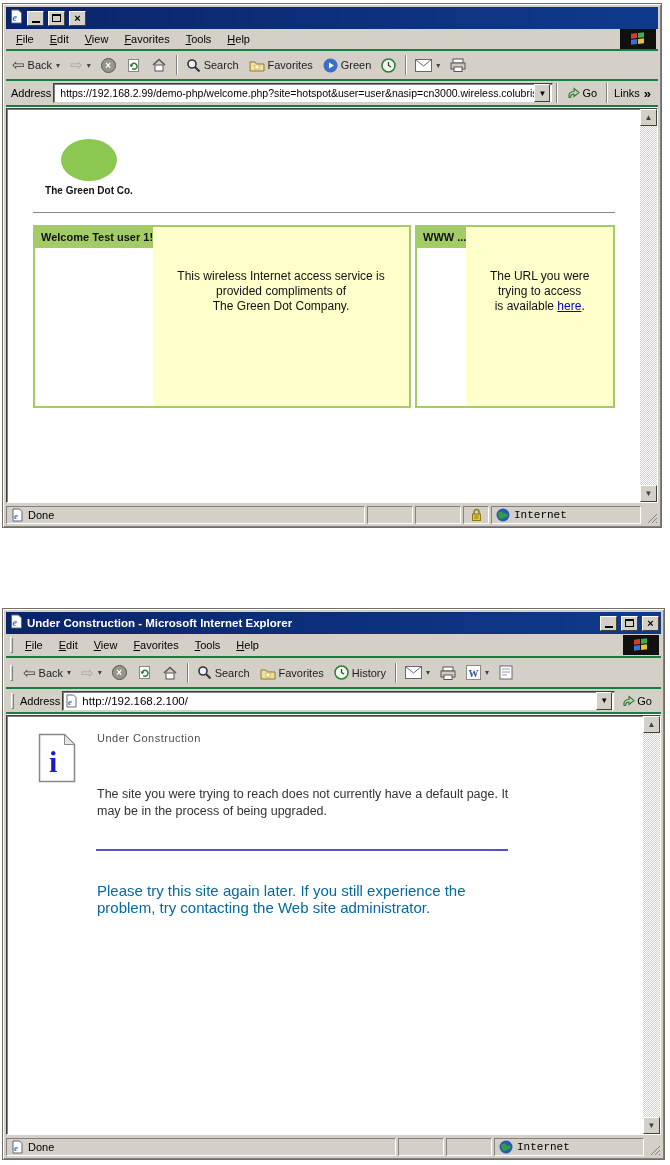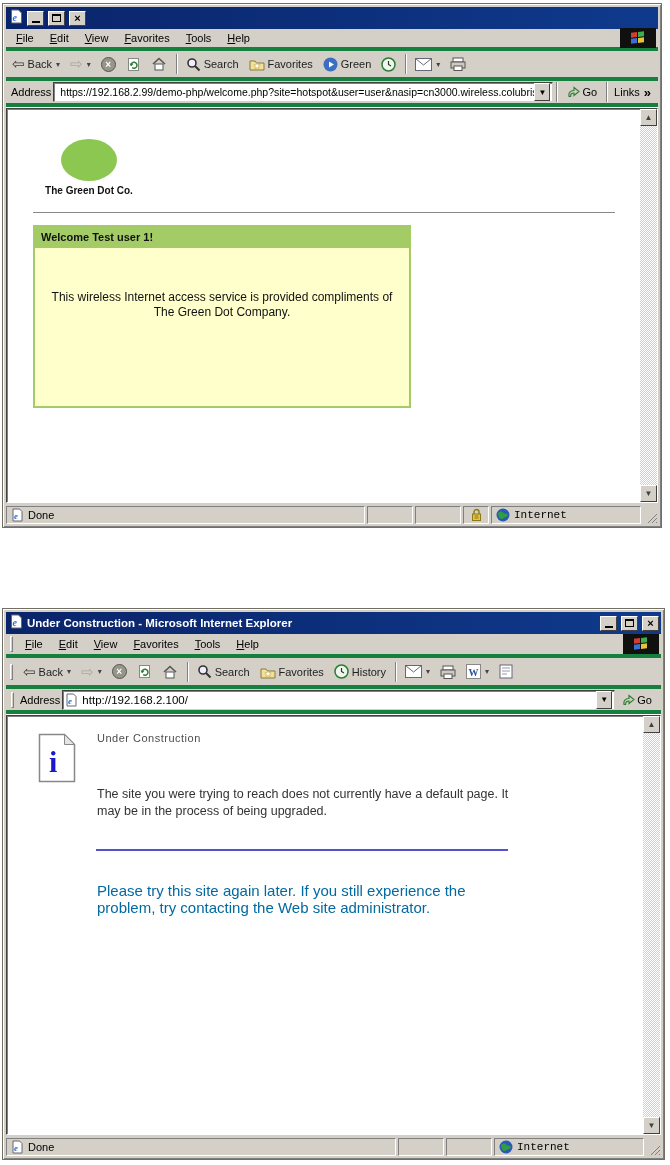--- a/index.html
+++ b/index.html
@@ -11,21 +11,21 @@
          padding:3px; display:flex; flex-direction:column; }
   .titlebar { height:22px; background:linear-gradient(to right,#0a246a,#0f3a8c); color:#fff;
               display:flex; align-items:center; gap:4px; padding:0 2px 0 3px; flex:0 0 auto; }
   .titlebar .title-text { font-size:11.5px; font-weight:bold; flex:1; white-space:nowrap; overflow:hidden; }
   .cap-btn { width:17px; height:15px; background:#d4d0c8; border:1px solid; border-color:#fff #404040 #404040 #fff;
              display:flex; align-items:center; justify-content:center; color:#000; font-size:11px; font-weight:bold; }
   .glyph-min { width:8px; height:2px; background:#000; margin-top:8px; }
   .glyph-max { width:9px; height:8px; border:1px solid #000; border-top-width:2px; background:transparent; }
   .cap-close { line-height:10px; }
 
-  .rowbar { display:flex; align-items:center; border-bottom:4px solid #15803d; box-shadow:0 1px 0 #fff; background:#d4d0c8; flex:0 0 auto; }
+  .rowbar { display:flex; align-items:center; border-bottom:2px solid #15803d; box-shadow:0 1px 0 #fff; background:#d4d0c8; flex:0 0 auto; }
   .grip { width:3px; height:16px; border-left:1px solid #fff; border-top:1px solid #fff; border-right:1px solid #808080; border-bottom:1px solid #808080; margin:0 4px 0 2px; }
   .menubar { height:22px; padding:0 2px; }
   .menu-item { display:inline-block; font-size:11px; color:#000; padding:2px 8px; }
   .menu-item::first-letter { text-decoration:underline; }
   .throbber { margin-left:auto; width:36px; height:20px; background:#10100e; display:flex; align-items:center; justify-content:center; }
   .flag { width:14px; height:12px; display:grid; grid-template-columns:6px 6px; grid-template-rows:5px 5px; gap:1px; transform:skewY(-6deg); }
   .flag i { display:block; }
   .toolbar { height:30px; gap:2px; padding:0 2px; }
   .tb-btn { display:flex; align-items:center; gap:3px; padding:2px 4px; font-size:11px; color:#222; }
   .tb-sep { width:1px; height:20px; background:#808080; box-shadow:1px 0 0 #fff; margin:0 3px; }
@@ -65,21 +65,21 @@
   .status-main { flex:1; }
   .status-cell { width:46px; }
   .status-lockcell { width:26px; justify-content:center; }
   .status-zone { width:150px;font-family:Liberation Mono, monospace; }
   .status-grip { width:15px; border:none; display:flex; align-items:flex-end; justify-content:flex-end; padding:0; }
 
   
   .logo-ellipse { position:absolute; left:54px; top:30px; width:56px; height:42px; border-radius:50%; }
   .logo-caption { position:absolute; left:12px; top:76px; width:140px; text-align:center; font-size:10px; font-weight:bold; color:#111; }
   .page-hr { position:absolute; left:26px; width:582px; top:103px; border-top:1px solid #888; }
-  .panel { position:absolute; top:116px; height:183px; border:2px solid; display:flex; flex-direction:column; }
+  .panel { position:absolute; top:116px; height:183px; border:2px solid; display:flex; flex-direction:row; }
   .panel-left { left:26px; width:378px; }
   .panel-right { left:408px; width:200px; }
   .panel-header { height:21px; font-size:11px; font-weight:bold; color:#111; padding:4px 0 0 6px; }
   .panel-body { flex:1; text-align:center; font-size:12px; color:#111; padding:42px 8px 0 8px; line-height:15px; }
   .panel-link { color:#0000cc; text-decoration:underline; }
 
   
   .uc-icon { position:absolute; left:31px; top:17px; }
   .uc-heading { position:absolute; left:90px; top:16px; font-size:11px; color:#4d4d4d; letter-spacing:0.5px; }
   .uc-para1 { position:absolute; left:90px; top:70px; width:424px; font-size:12.5px; color:#333; line-height:17px; }
@@ -223,20 +223,27 @@
     <div class="page-hr"></div>
 
     <div class="panel panel-left" style="border-color:#a3cc66;">
       <div class="panel-header" style="background:#a3cc66;">Welcome Test user 1!</div>
       <div class="panel-body" style="background:#ffffcc;">
         <span>This wireless Internet access service is provided compliments of</span><br>
         <span>The Green Dot Company.</span>
       </div>
     </div>
 
+    <div class="panel panel-right" style="border-color:#a3cc66;">
+      <div class="panel-header" style="background:#a3cc66;">WWW ...</div>
+      <div class="panel-body" style="background:#ffffcc;">
+        <span>The URL you were trying to access</span><br>
+        <span>is available </span><a class="panel-link" href="#">here</a><span>.</span>
+      </div>
+    </div>
 
     <div class="scrollbar">
       <span class="scroll-btn scroll-up">▲</span>
       <span class="scroll-btn scroll-down">▼</span>
     </div>
   </div>
 
   <div class="statusbar">
     <span class="status-pane status-main">
       <svg width="13" height="14">

